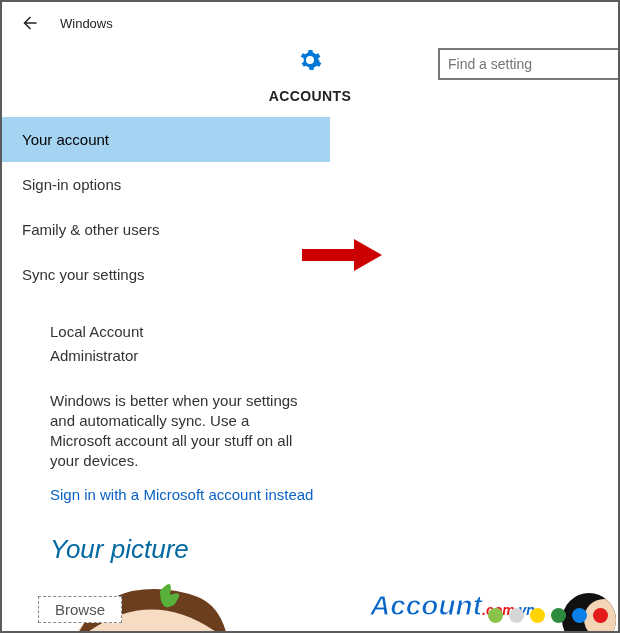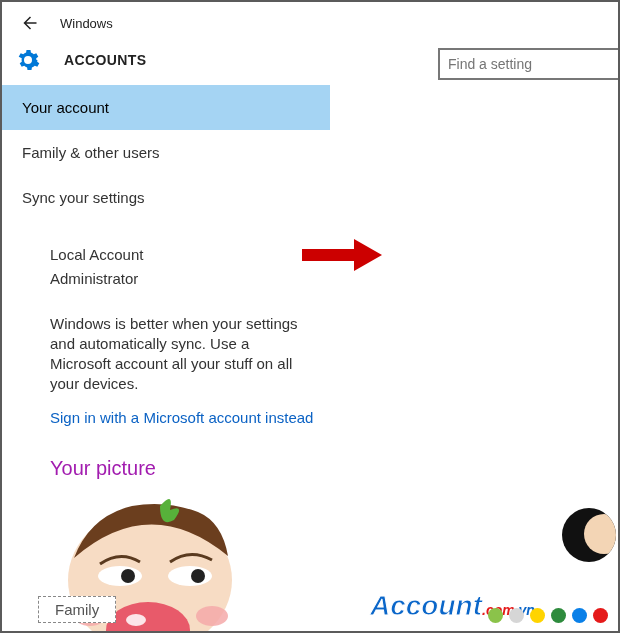--- a/index.html
+++ b/index.html
@@ -3,37 +3,37 @@
 <meta charset="utf-8">
 <style>
   * { box-sizing: border-box; margin: 0; padding: 0; font-family: "Segoe UI", Arial, sans-serif; }
   body { width: 620px; height: 633px; background: #fff; overflow: hidden; position: relative; border: 2px solid #5b5b5b; }
 
   .titlebar { display: flex; align-items: center; gap: 18px; padding: 8px 14px 6px 14px; }
   .back-btn { width: 26px; height: 26px; display:flex; align-items:center; justify-content:center; cursor:pointer; }
   .back-btn svg { width:18px; height:18px; }
   .window-title { font-size: 13px; color:#222; }
 
-  .section-header { display:flex; align-items:center; gap:24px; padding: 6px 14px 12px 14px; }
+  .section-header { display:flex; align-items:center; gap:16px; padding: 6px 14px 12px 14px; flex-direction: column; }
   .gear { width:24px; height:24px; color:#0078d7; }
   .section-title { font-size: 14px; font-weight:600; letter-spacing:0.4px; color:#222; }
 
   .search-wrap { position:absolute; right:0; top:46px; width:180px; height:32px; border:2px solid #777; border-right:none; background:#fff; display:flex; align-items:center; padding:0 8px; }
   .search-wrap input { border:none; outline:none; font-size:14px; color:#666; width:100%; }
 
   .main { display:flex; height:540px;flex-direction:column; }
   .sidebar { width:328px; background:#fff; border-top:1px solid transparent; }
   .sidebar-item { padding:14px 20px; font-size:15px; color:#333; cursor:pointer; }
   .sidebar-item.selected { background:#a5d4f3; color:#000; }
 
   .panel { flex:1; padding:0 12px 0 48px; position:relative; color:#333;margin-top:21px; }
   .acct-type { font-size:15px; line-height:1.35; margin-top:4px; }
   .sync-text { font-size:15px; margin-top:24px; max-width:260px; line-height:1.35; }
   .link { color:#0b62c4; font-size:15px; margin-top:14px; cursor:pointer; display:inline-block; }
-  .picture-heading { font-size:20px; font-weight:400; margin-top:30px; color:#a21caf; }
+  .picture-heading { font-size:26px; font-weight:400; margin-top:30px; color:#0369a1;font-style:italic; }
 
   .avatar-area { margin-top:18px; position:relative; height:250px; }
   .cartoon { position:absolute; left:0; top:0; }
   .small-circle { position:absolute; right:-10px; top:10px; width:54px; height:54px; border-radius:50%; background:#111; overflow:hidden; }
   .small-circle::after { content:""; position:absolute; left:22px; top:6px; width:40px; height:40px; border-radius:50%; background:#f3d5b5; }
 
   .browse-btn { position:absolute; left:36px; bottom:8px; border:1px dashed #888; padding:4px 16px; font-size:15px; background:#fff; color:#555; cursor:pointer; }
 
   .arrow { position:absolute; left:298px; top:235px; pointer-events:none; }
 
@@ -65,20 +65,21 @@
   <div class="section-title">ACCOUNTS</div>
 </div>
 
 <div class="search-wrap">
   <input type="text" placeholder="Find a setting" style="">
 </div>
 
 <div class="main">
   <div class="sidebar">
     <div class="sidebar-item selected"><span>Your account</span></div>
+    <div class="sidebar-item"><span>Sign-in options</span></div>
     <div class="sidebar-item"><span>Family &amp; other users</span></div>
     <div class="sidebar-item"><span>Sync your settings</span></div>
   </div>
 
   <div class="panel">
     <div class="acct-type">Local Account</div>
     <div class="acct-type">Administrator</div>
     <div class="sync-text">Windows is better when your settings and automatically sync. Use a Microsoft account all your stuff on all your devices.</div>
     <a class="link">Sign in with a Microsoft account instead</a>
     <div class="picture-heading">Your picture</div>
@@ -105,21 +106,21 @@
       </svg>
       <div class="small-circle"></div>
     </div>
   </div>
 </div>
 
 <svg class="arrow" width="84" height="36" viewBox="0 0 84 36">
   <path d="M2 12 h52 v-10 l28 16 -28 16 v-10 h-52 z" fill="#cc0000"></path>
 </svg>
 
-<button class="browse-btn">Family</button>
+<button class="browse-btn">Browse</button>
 
 <div class="watermark">
   <span class="wm-text">Account</span><span class="wm-small"><span class="wm-red">.com</span><span class="wm-blue">.vn</span></span>
 </div>
 
 <div class="dots">
   <span style="background: rgb(139, 195, 74);"></span>
   <span style="background: rgb(214, 214, 214);"></span>
   <span style="background: rgb(255, 212, 0);"></span>
   <span style="background: rgb(46, 139, 61);"></span>

